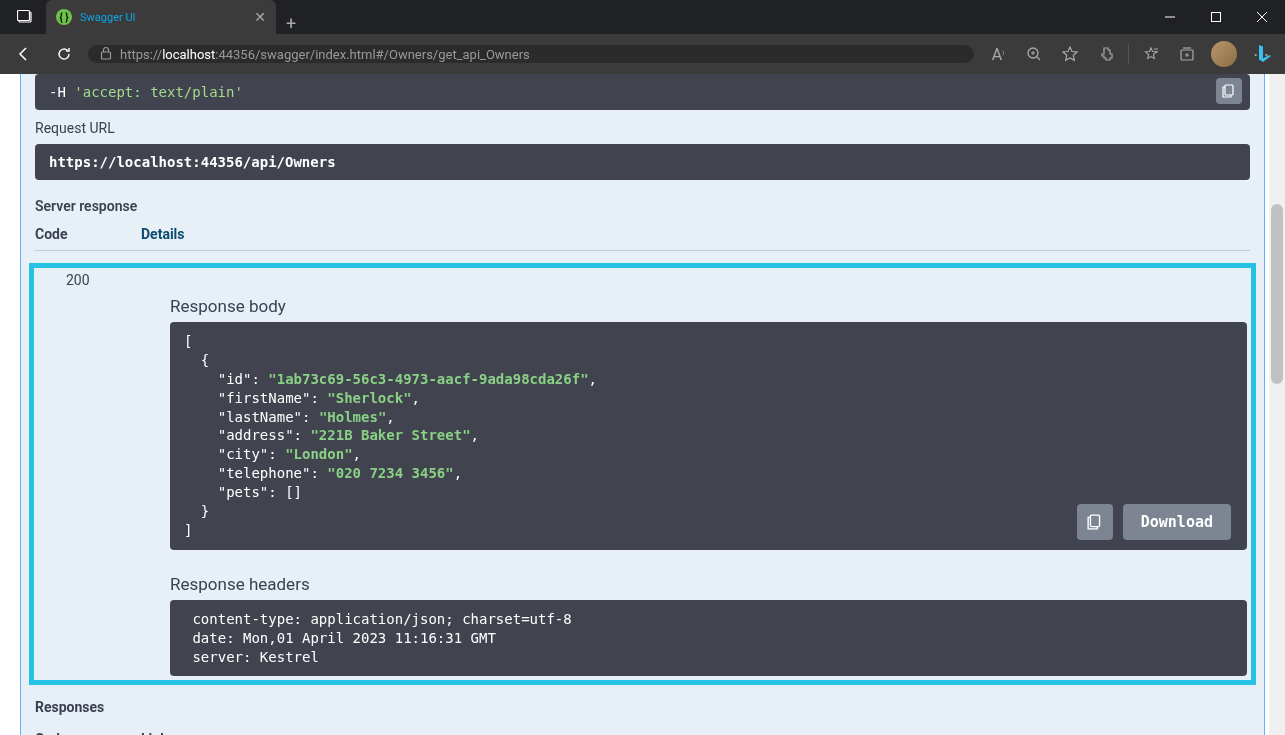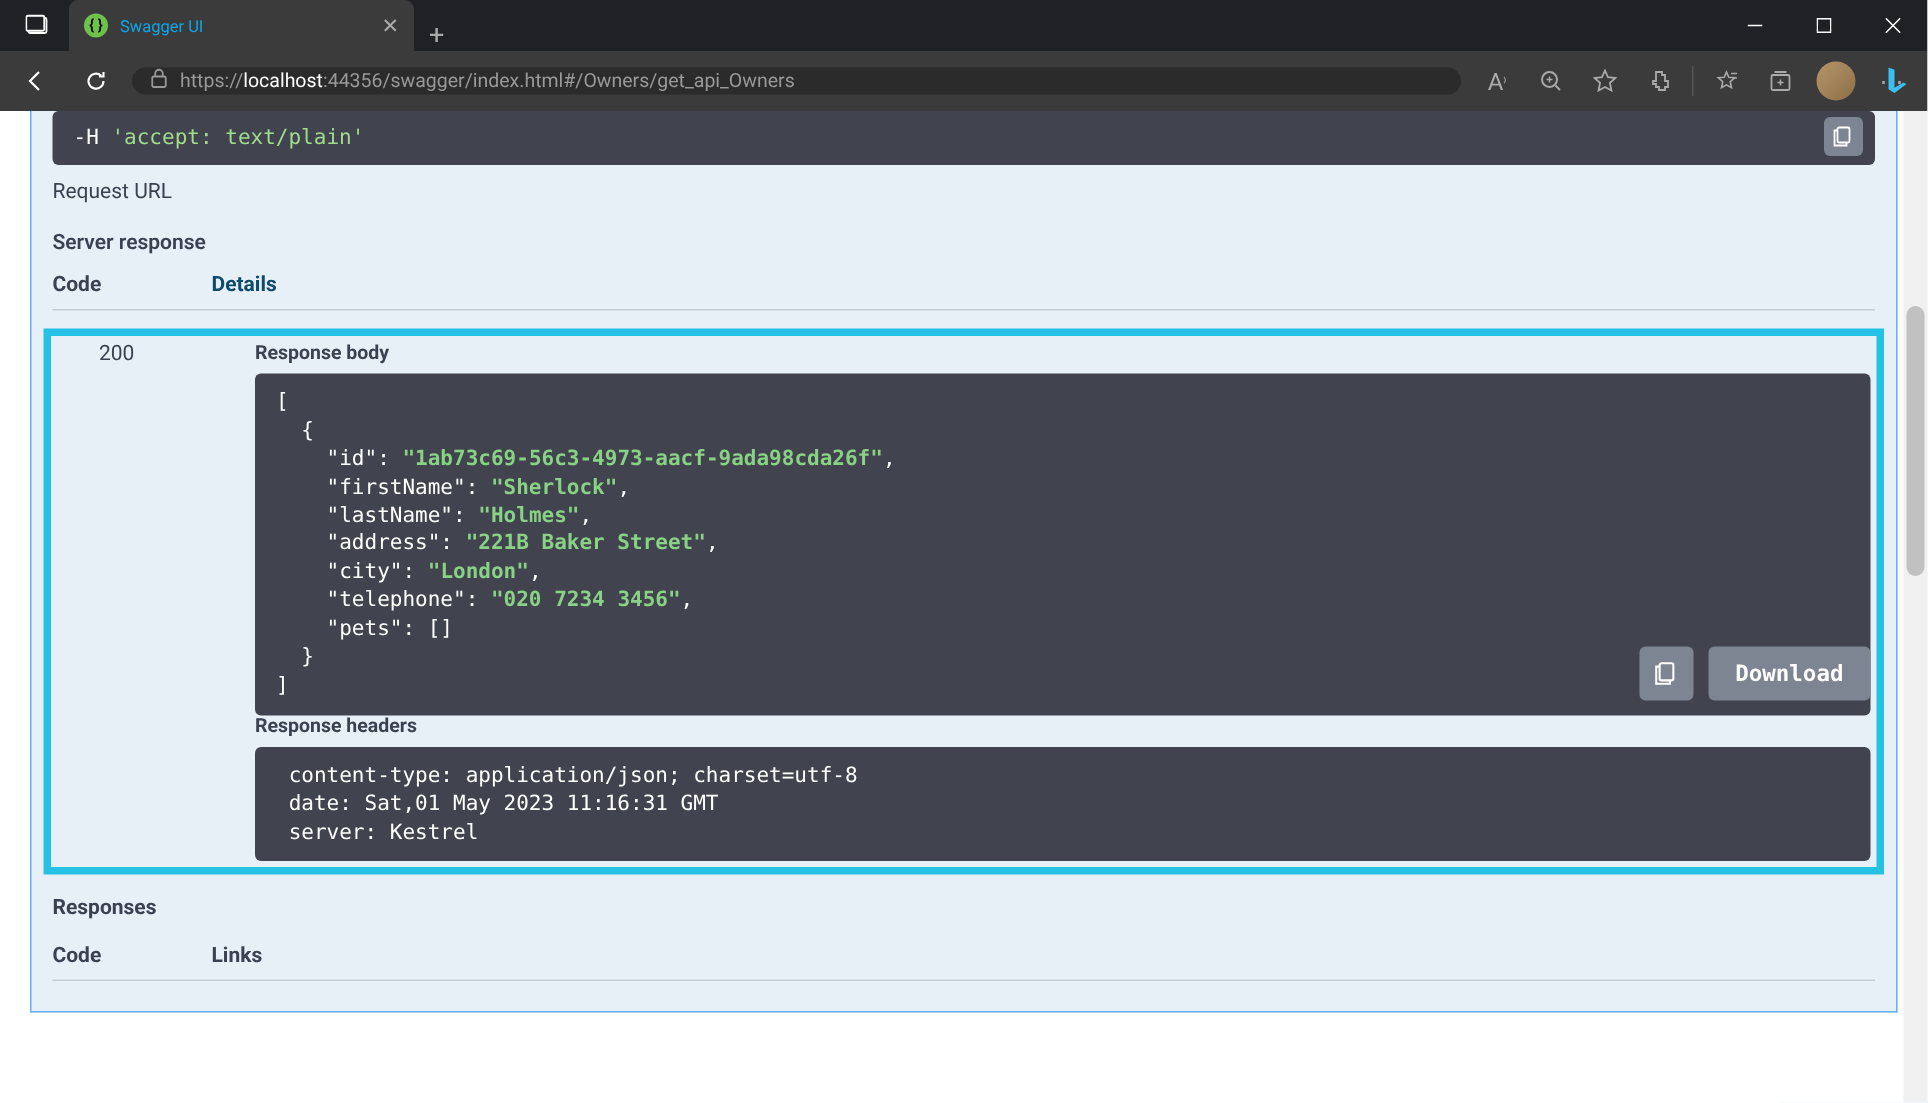--- a/index.html
+++ b/index.html
@@ -206,44 +206,44 @@
       width: 104px;
       font-size: 14px;
       color: #3b4151;
       padding-top: 0;
       margin-left: 28px;
     }
     .response-details {
       flex: 1;
     }
     .resp-subtitle {
-      font-size: 13px;
-      color: #3b4151;
-      margin: 0 0 6px 0;
-      font-weight: 700;
+      font-size: 17px;
+      color: #3b4151;
+      margin: 24px 0 6px 0;
+      font-weight: 400;
     }
     
     .json-box {
       background: #41444e;
       border-radius: 4px;
       padding: 10px 14px;
       font-family: Consolas, Monaco, monospace;
       font-size: 14px;
       line-height: 1.35;
       color: #fff;
       position: relative;
       white-space: pre;
     }
     .json-box .k { color: #fff; }
     .json-box .s { color: #89d185; font-weight: bold; }
     .json-box .p { color: #fff; }
     
     .json-actions {
       position: absolute;
-      right: 0;
+      right: 16px;
       bottom: 10px;
       display: flex;
       gap: 10px;
     }
     .clip-btn {
       width: 36px; height: 36px;
       background: #7d8492;
       border-radius: 4px;
       display: flex; align-items: center; justify-content: center;
       color: #fff;
@@ -419,20 +419,23 @@
       <div class="copy-btn">
         <svg width="14" height="14" viewBox="0 0 14 14">
             <rect x="3" y="1" width="8" height="10" rx="1" fill="none" stroke="#fff" stroke-width="1.2"></rect>
             <path d="M3 3H1v10h8v-2" fill="none" stroke="#fff" stroke-width="1.2"></path>
           </svg>
       </div>
     </div>
 
     <div class="section-title">Request URL</div>
 
+    <div class="url-box">
+      <span style="font-weight:bold">https://localhost:44356/api/Owners</span>
+    </div>
 
     <div class="server-response-title">Server response</div>
 
     <div class="code-details-header">
       <div class="code-col">Code</div>
       <div class="details-col">Details</div>
     </div>
 
     <div class="response-block-wrap">
       <div class="response-row">
@@ -454,21 +457,21 @@
                 <svg width="16" height="16" viewBox="0 0 14 14">
                     <rect x="3" y="1" width="8" height="10" rx="1" fill="none" stroke="#fff" stroke-width="1.2"></rect>
                     <path d="M3 3H1v10h8v-2" fill="none" stroke="#fff" stroke-width="1.2"></path>
                   </svg>
               </div>
               <div class="download-btn">Download</div>
             </div></div>
 
           <div class="resp-subtitle">Response headers</div>
           <div class="headers-box"><span id="headers-body"> content-type: application/json; charset=utf-8 
- date: Sat,01 May 2023 11:16:31 GMT 
+ date: Mon,01 April 2023 11:16:31 GMT 
  server: Kestrel </span></div>
         </div>
       </div>
     </div>
 
     <div class="responses-section">
       <div class="responses-title">Responses</div>
       <div class="responses-header-row">
         <div class="rh-code">Code</div>
         <div class="rh-links">Links</div>

